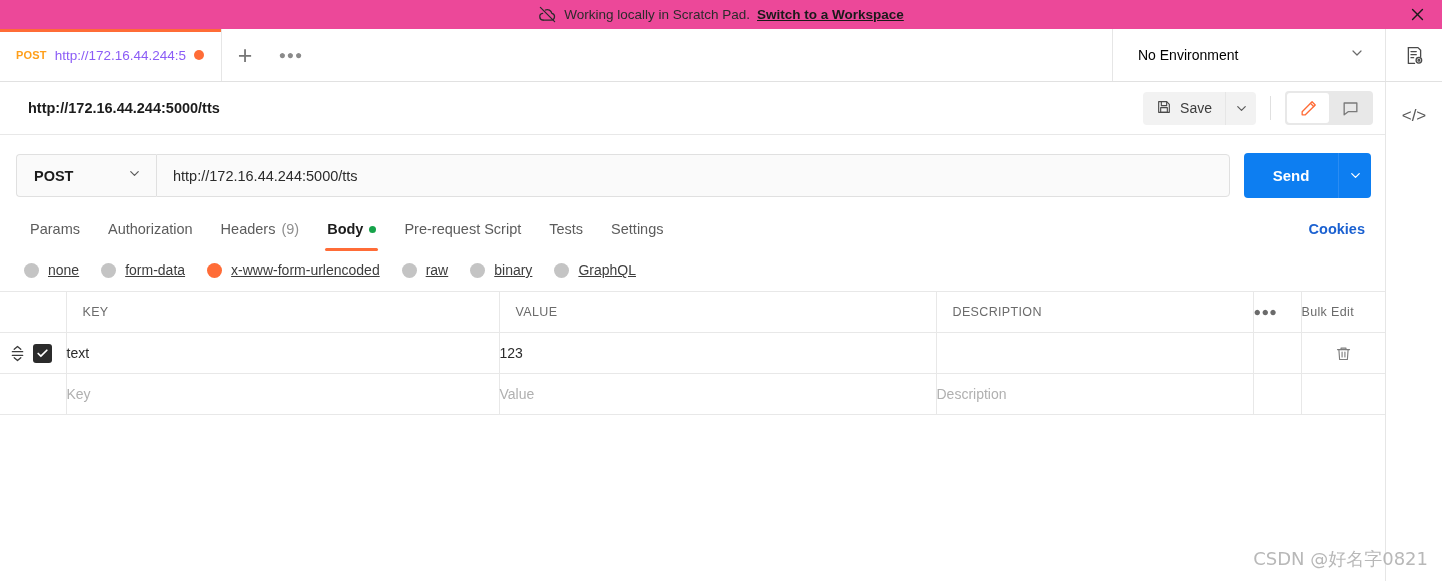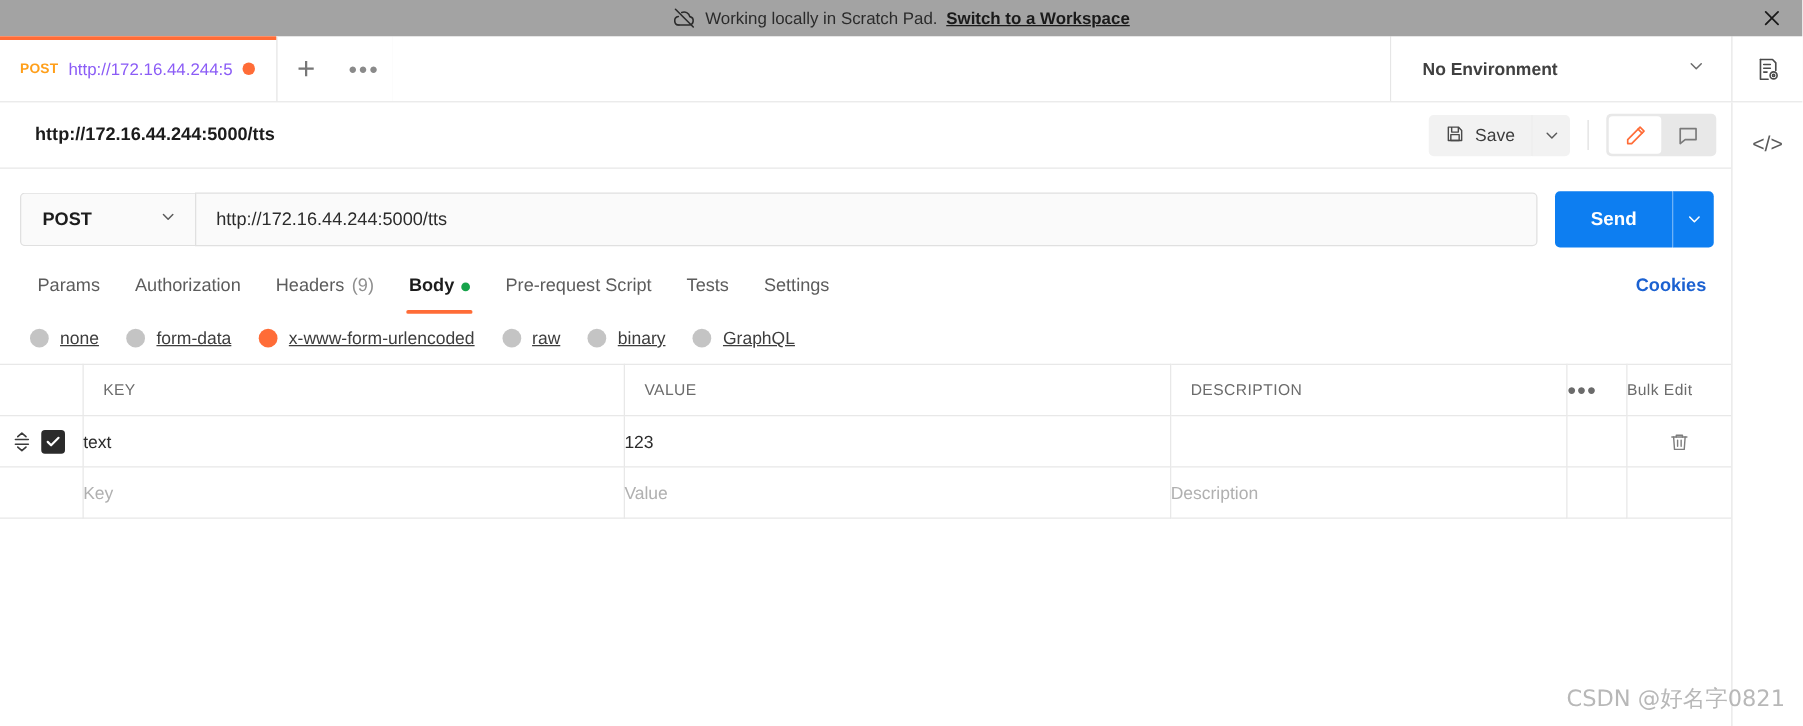--- a/index.html
+++ b/index.html
@@ -8,21 +8,21 @@
     background: #ffffff;
     font-family: "Liberation Sans", sans-serif;
     color: #212121;
     overflow: hidden;
   }
 
   
   #scratch-banner {
     position: relative;
     height: 29px;
-    background: #a3a3a3;
+    background: #ec4899;
     display: flex;
     align-items: center;
     justify-content: center;
     font-size: 13.5px;
     color: #2b2b2b;
   }
   #scratch-banner .banner-inner {
     display: flex;
     align-items: center;
     gap: 7px;
@@ -108,21 +108,21 @@
   .tabstrip-filler { flex: 1; background: #ffffff; border-right: 1px solid #e6e6e6; }
   .env-area {
     width: 272px;
     display: flex;
     align-items: center;
     justify-content: space-between;
     padding: 0 20px 0 25px;
     background: #ffffff;
     cursor: pointer;
   }
-  .env-area .env-name { font-size: 14px; color: #404040; font-weight: bold; }
+  .env-area .env-name { font-size: 14px; color: #000000; }
   .env-right {
     width: 57px;
     display: flex;
     align-items: center;
     justify-content: center;
     background: #ffffff;
     border-left: 1px solid #e6e6e6;
     cursor: pointer;
   }
 

